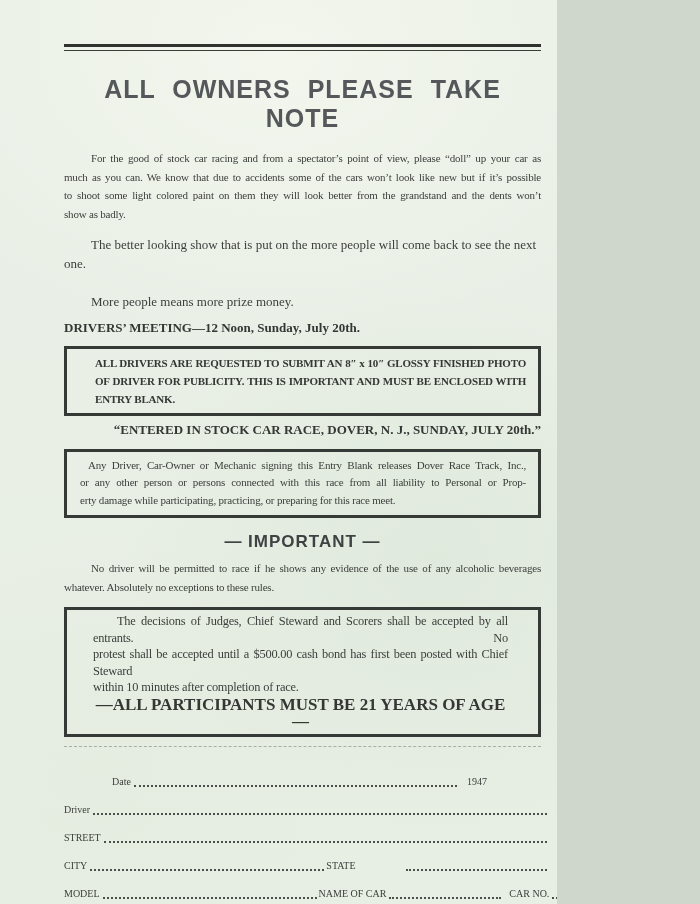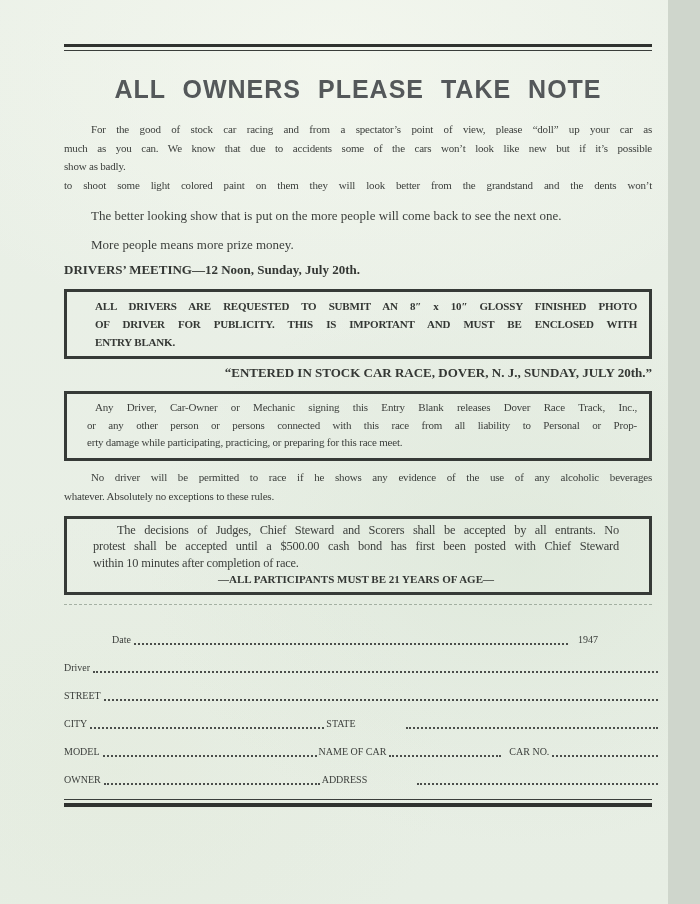--- a/index.html
+++ b/index.html
@@ -1,17 +1,17 @@
 <!DOCTYPE html>
 <html><head>
 <meta charset="utf-8">
 <style>
   html,body{margin:0;padding:0;background:#cfd6cc;}
   .page{
-    width:668px;height:904px;box-sizing:border-box;
+    width:557px;height:904px;box-sizing:border-box;
     padding:0 16px 0 64px;position:relative;overflow:hidden;
     font-family:"Liberation Serif","DejaVu Serif",serif;
     color:#3c3f3c;
     background:
       radial-gradient(120% 55% at 50% 6%, rgba(249,251,243,.55), rgba(249,251,243,0) 60%),
       radial-gradient(80% 45% at 78% 62%, rgba(203,219,198,.28), rgba(203,219,198,0) 70%),
       radial-gradient(70% 40% at 18% 85%, rgba(224,232,215,.35), rgba(224,232,215,0) 70%),
       linear-gradient(#eaf0e7,#e7eee4);
   }
   .rule{height:3px;}
@@ -25,42 +25,42 @@
   }
   .para{margin:0;font-size:13px;line-height:18.5px;}
   .jl .line{
     font-size:11px;letter-spacing:-0.2px;line-height:18.5px;
     text-align:justify;text-align-last:justify;
   }
   .jl .line.last{text-align:left;text-align-last:left;}
   .jl.indent .line.first{text-indent:27px;}
   .intro{margin-top:16px;}
   .p-better{margin-top:13px;text-indent:27px;}
-  .p-more{margin-top:10px;text-indent:27px;}
+  .p-more{margin-top:20px;text-indent:27px;}
   .p-meeting{margin-top:7px;font-weight:700;color:#343734;}
   .box{border:3px solid #363a37;margin-top:9px;}
   .photo-box{padding:5px 12px 5px 28px;font-weight:700;color:#343734;}
   .photo-box .line{line-height:18px;}
   .p-painted1{margin-top:16px;text-indent:27px;}
   .p-painted2{margin-top:5px;font-weight:700;color:#343734;text-align:right;}
-  .release-box{padding:5px 12px 6px 20px;}
+  .release-box{padding:5px 12px 6px 13px;}
   .release-box .line{line-height:17.5px;}
   .release-box .line.first{text-indent:8px;}
   .h-important{
     margin:14px 0 0;text-align:center;
     font-family:"Liberation Sans","DejaVu Sans",sans-serif;
     font-size:17px;font-weight:700;letter-spacing:1px;color:#3f4243;
   }
   .p-alcohol{margin-top:7px;}
   .p-alcohol .line{line-height:19px;}
   .judges-box{margin-top:10px;padding:3px 30px 4px 26px;}
   .judges-box .line{font-size:12.4px;line-height:16.5px;}
   .judges-box .line.first{text-indent:24px;}
   .judges-footer{
-    text-align:center;font-weight:700;font-size:11px;line-height:17px;color:#343734;
+    text-align:center;font-weight:700;font-size:17px;line-height:17px;color:#343734;
   }
   .fold-line{margin-top:9px;border-top:1px dashed rgba(100,115,100,.5);height:0;}
   .form{margin-top:26px;}
   .form-row{display:flex;align-items:flex-end;height:17px;margin-bottom:11px;font-size:10px;}
   .form-row .lbl{line-height:17px;white-space:nowrap;color:#3b3e3b;}
   .leader{flex:1 1 auto;border-bottom:2px dotted #4b4e4b;margin:0 2px 3px 3px;min-width:10px;}
   .leader.fixed{flex:0 0 auto;}
   .date-row{margin-left:48px;margin-right:54px;}
   .wide{margin-right:-8px;}
   .year{margin-left:8px;line-height:17px;}
@@ -76,42 +76,43 @@
 
 <div class="page">
 
   <div class="rule rule-top"></div>
 
   <h1 class="title">ALL OWNERS PLEASE TAKE NOTE</h1>
 
   <div class="intro jl indent">
       <div class="line first">For the good of stock car racing and from a spectator’s point of view, please “doll” up your car as</div>
       <div class="line">much as you can.  We know that due to accidents some of the cars won’t look like new but if it’s possible</div>
+      <div class="line">to shoot some light colored paint on them they will look better from the grandstand and the dents won’t</div>
       <div class="line last">show as badly.</div>
-      <div class="line">to shoot some light colored paint on them they will look better from the grandstand and the dents won’t</div>
     </div>
 
   <p class="para p-better">The better looking show that is put on the more people will come back to see the next one.</p>
   <p class="para p-more">More people means more prize money.</p>
   <p class="para p-meeting">DRIVERS’ MEETING—12 Noon, Sunday, July 20th.</p>
 
   <div class="box photo-box jl">
       <div class="line first">ALL DRIVERS ARE REQUESTED TO SUBMIT AN 8″ x 10″ GLOSSY FINISHED PHOTO</div>
       <div class="line">OF DRIVER FOR PUBLICITY.  THIS IS IMPORTANT AND MUST BE ENCLOSED WITH</div>
       <div class="line last">ENTRY BLANK.</div>
     </div>
 
   <p class="para p-painted2">“ENTERED IN STOCK CAR RACE, DOVER, N. J., SUNDAY, JULY 20th.”</p>
 
   <div class="box release-box jl">
       <div class="line first">Any Driver, Car-Owner or Mechanic signing this Entry Blank releases Dover Race Track, Inc.,</div>
       <div class="line">or any other person or persons connected with this race from all liability to Personal or Prop-</div>
       <div class="line last">erty damage while participating, practicing, or preparing for this race meet.</div>
     </div>
 
+  <h2 class="h-important">— IMPORTANT —</h2>
 
   <div class="p-alcohol jl indent">
       <div class="line first">No driver will be permitted to race if he shows any evidence of the use of any alcoholic beverages</div>
       <div class="line last">whatever.  Absolutely no exceptions to these rules.</div>
     </div>
 
   <div class="box judges-box">
     <div class="jl">
         <div class="line first">The decisions of Judges, Chief Steward and Scorers shall be accepted by all entrants.  No</div>
         <div class="line">protest shall be accepted until a $500.00 cash bond has first been posted with Chief Steward</div>

